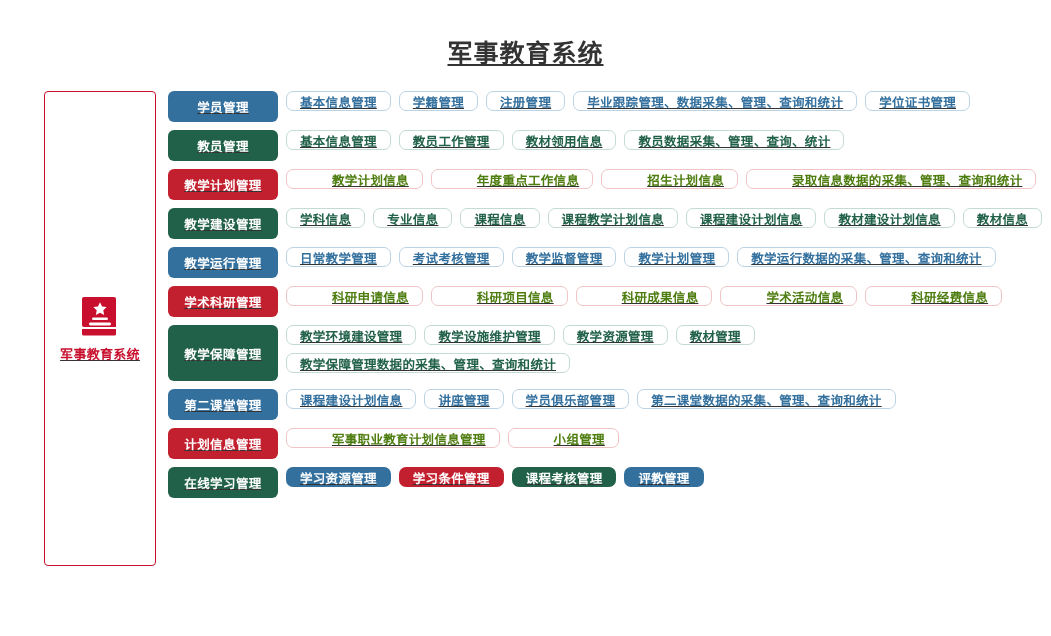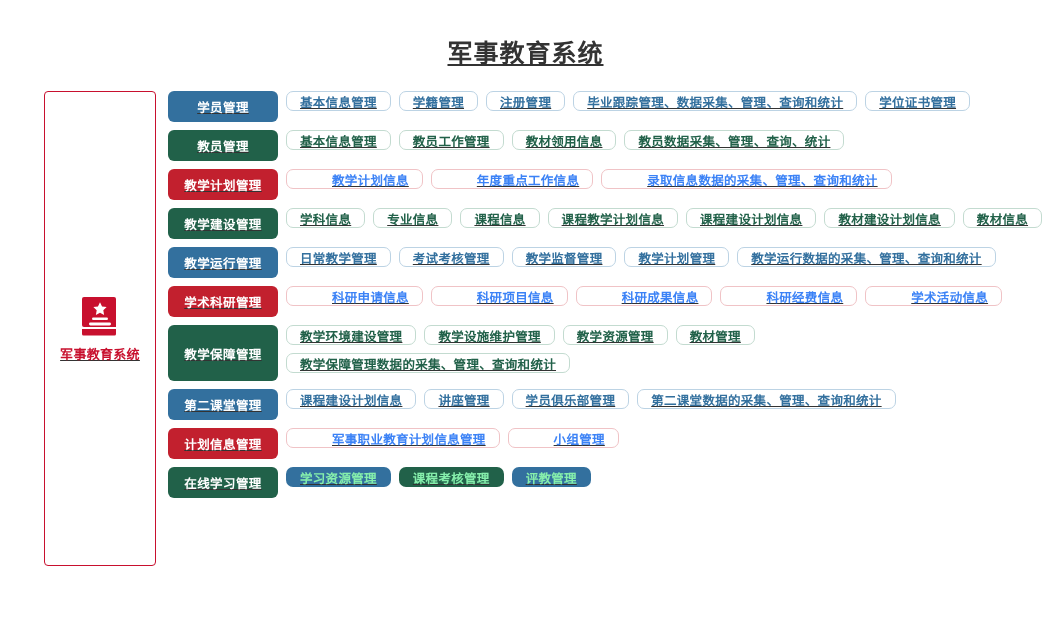--- a/index.html
+++ b/index.html
@@ -125,32 +125,32 @@
     align-items: center;
     justify-content: center;
     padding: 0 13px;
     margin: 0 8px 8px 0;
     box-sizing: border-box;
     border-style: solid;
     border-width: 1px;
     white-space: nowrap;
   }
   .item-btn.solid {
-    color: #86efac;
+    color: #ffffff;
     border-color: transparent;
   }
 
   
   .c-blue   { background: #33709e; }
   .c-green  { background: #216149; }
   .c-red    { background: #c2202e; }
 
   .o-blue   { color: #33709e; border-color: #bcd3e4; }
   .o-green  { color: #216149; border-color: #c3dbd0; }
-  .o-red    { color: #3b82f6; border-color: #f0c3c6; padding-left: 45px; }
+  .o-red    { color: #4d7c0f; border-color: #f0c3c6; padding-left: 45px; }
 
   .s-blue   { background: #33709e; }
   .s-green  { background: #216149; text-align: center; }
   .s-red    { background: #c2202e; }
 </style>
 </head>
 <body>
 
 <div class="page">
 
@@ -191,20 +191,21 @@
             <div class="item-btn o-green">教员工作管理</div>
             <div class="item-btn o-green">教材领用信息</div>
             <div class="item-btn o-green">教员数据采集、管理、查询、统计</div>
           </div>
         </div>
         <div class="row">
           <div class="cat-btn c-red">教学计划管理</div>
           <div class="items">
             <div class="item-btn o-red">教学计划信息</div>
             <div class="item-btn o-red">年度重点工作信息</div>
+            <div class="item-btn o-red">招生计划信息</div>
             <div class="item-btn o-red">录取信息数据的采集、管理、查询和统计</div>
           </div>
         </div>
         <div class="row">
           <div class="cat-btn c-green">教学建设管理</div>
           <div class="items">
             <div class="item-btn o-green">学科信息</div>
             <div class="item-btn o-green">专业信息</div>
             <div class="item-btn o-green">课程信息</div>
             <div class="item-btn o-green">课程教学计划信息</div>
@@ -222,22 +223,22 @@
             <div class="item-btn o-blue">教学计划管理</div>
             <div class="item-btn o-blue">教学运行数据的采集、管理、查询和统计</div>
           </div>
         </div>
         <div class="row">
           <div class="cat-btn c-red">学术科研管理</div>
           <div class="items">
             <div class="item-btn o-red">科研申请信息</div>
             <div class="item-btn o-red">科研项目信息</div>
             <div class="item-btn o-red">科研成果信息</div>
+            <div class="item-btn o-red">学术活动信息</div>
             <div class="item-btn o-red">科研经费信息</div>
-            <div class="item-btn o-red">学术活动信息</div>
           </div>
         </div>
         <div class="row">
           <div class="cat-btn c-green">教学保障管理</div>
           <div class="items">
             <div class="item-btn o-green">教学环境建设管理</div>
             <div class="item-btn o-green">教学设施维护管理</div>
             <div class="item-btn o-green">教学资源管理</div>
             <div class="item-btn o-green">教材管理</div>
             <div class="item-btn o-green">教学保障管理数据的采集、管理、查询和统计</div>
@@ -256,20 +257,21 @@
           <div class="cat-btn c-red">计划信息管理</div>
           <div class="items">
             <div class="item-btn o-red">军事职业教育计划信息管理</div>
             <div class="item-btn o-red">小组管理</div>
           </div>
         </div>
         <div class="row">
           <div class="cat-btn c-green">在线学习管理</div>
           <div class="items">
             <div class="item-btn solid s-blue">学习资源管理</div>
+            <div class="item-btn solid s-red">学习条件管理</div>
             <div class="item-btn solid s-green">课程考核管理</div>
             <div class="item-btn solid s-blue">评教管理</div>
           </div>
         </div>
       </div>
 
   </div>
 </div>
 
 </body></html>

